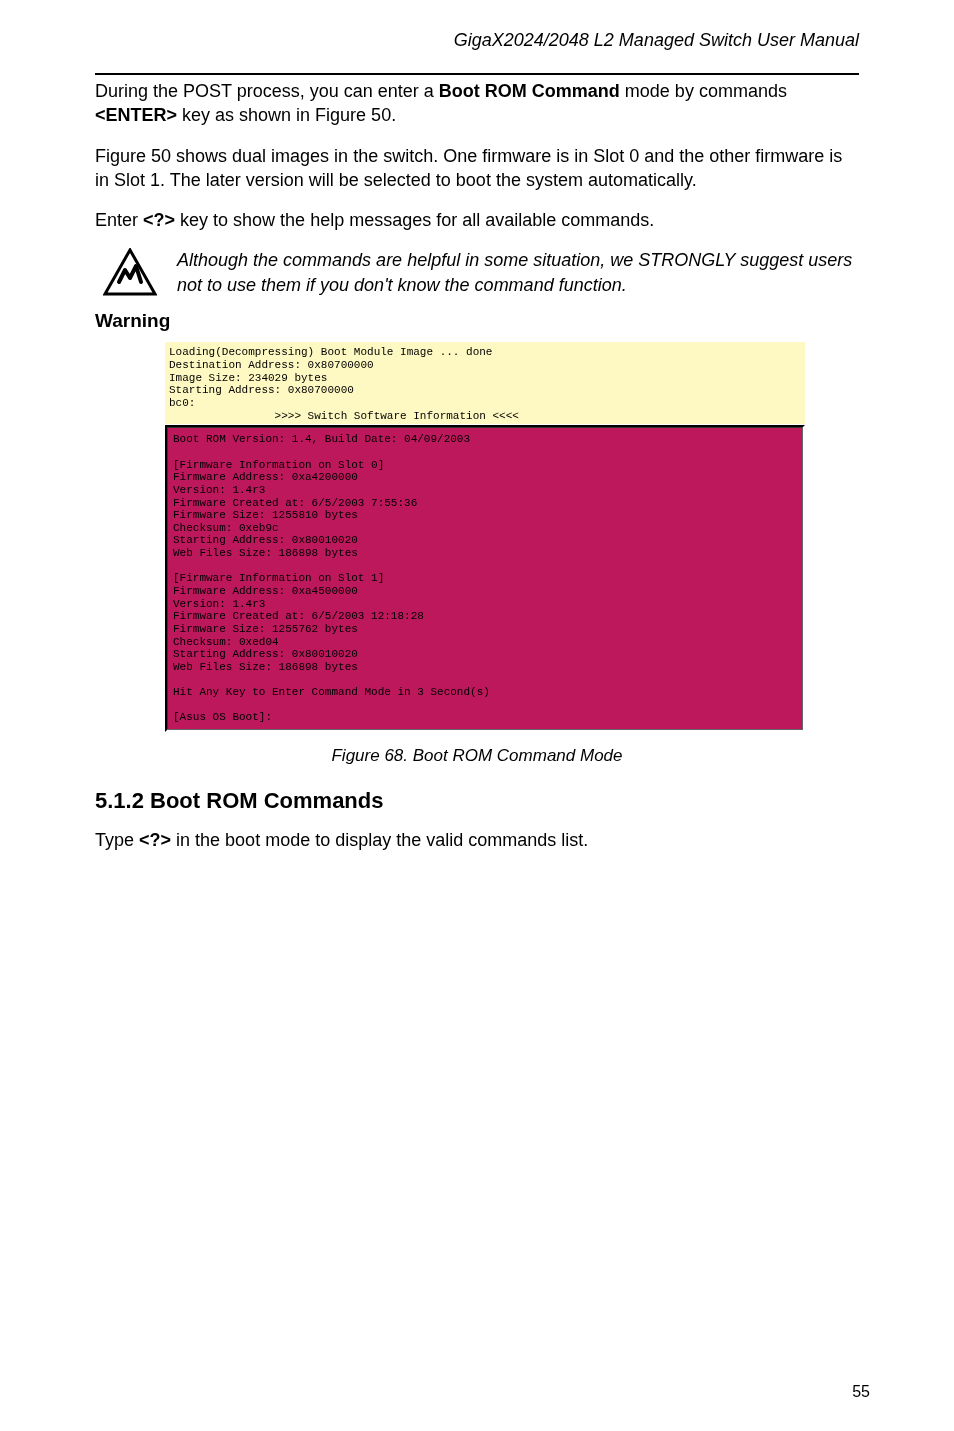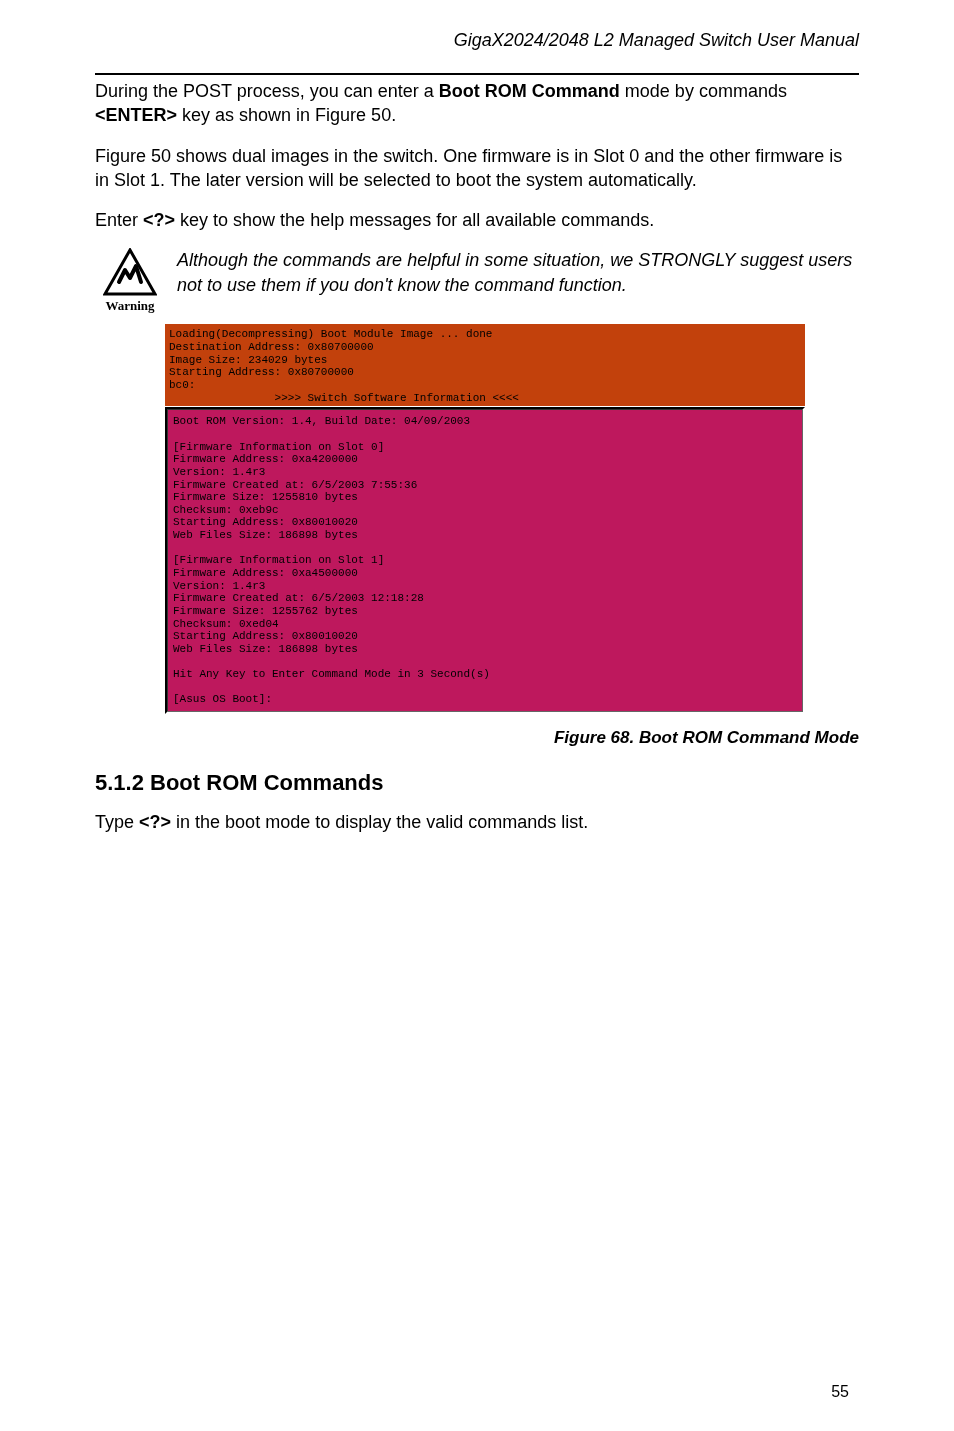--- a/index.html
+++ b/index.html
@@ -42,37 +42,36 @@
     align-items: flex-start;
     margin-bottom: 10px;
   }
   .warning-icon-box {
     width: 70px;
     flex: none;
     text-align: center;
   }
   .warning-icon-box svg { display: block; margin: 0 auto; }
   .warning-label {
-    font-size: 13px;
+    font-size: 19px;
     font-weight: bold;
-    margin-top: 2px;
-    font-family: Liberation Serif, serif;
+    margin-top: 14px;
   }
   .warning-text {
     font-style: italic;
     font-size: 18px;
     line-height: 1.35;
     padding-left: 12px;
   }
   .terminal-wrap {
     margin-left: 70px;
     width: 640px;
   }
   .terminal-top {
-    background: #c2410c;
+    background: #fef9c3;
     color: #000;
     font-family: "Courier New", monospace;
     font-size: 11px;
     line-height: 1.15;
     white-space: pre;
     padding: 4px 6px 2px 4px;
     box-sizing: border-box;
   }
   .terminal-main {
     background: #be185d;
@@ -84,29 +83,29 @@
     padding: 6px 6px 6px 6px;
     box-sizing: border-box;
     border-top: 2px solid #000;
     border-left: 2px solid #000;
     border-right: 2px solid #fff;
     border-bottom: 2px solid #fff;
     margin-top: 1px;
     box-shadow: inset -1px -1px 0 #666, inset 1px 1px 0 #333;
   }
   .figure-caption {
-    text-align: right;
-    font-weight: bold;
+    text-align: center;
+    font-weight: normal;
     font-style: italic;
     font-size: 17px;
     margin: 14px 0 20px 0;
   }
   .page-num {
     position: absolute;
-    right: 105px;
+    right: 84px;
     bottom: 30px;
     font-size: 16px;
   }
 </style>
 </head>
 <body>
 
 <div class="page">
 
   <div class="header-text">GigaX2024/2048 L2 Managed Switch User Manual</div>

